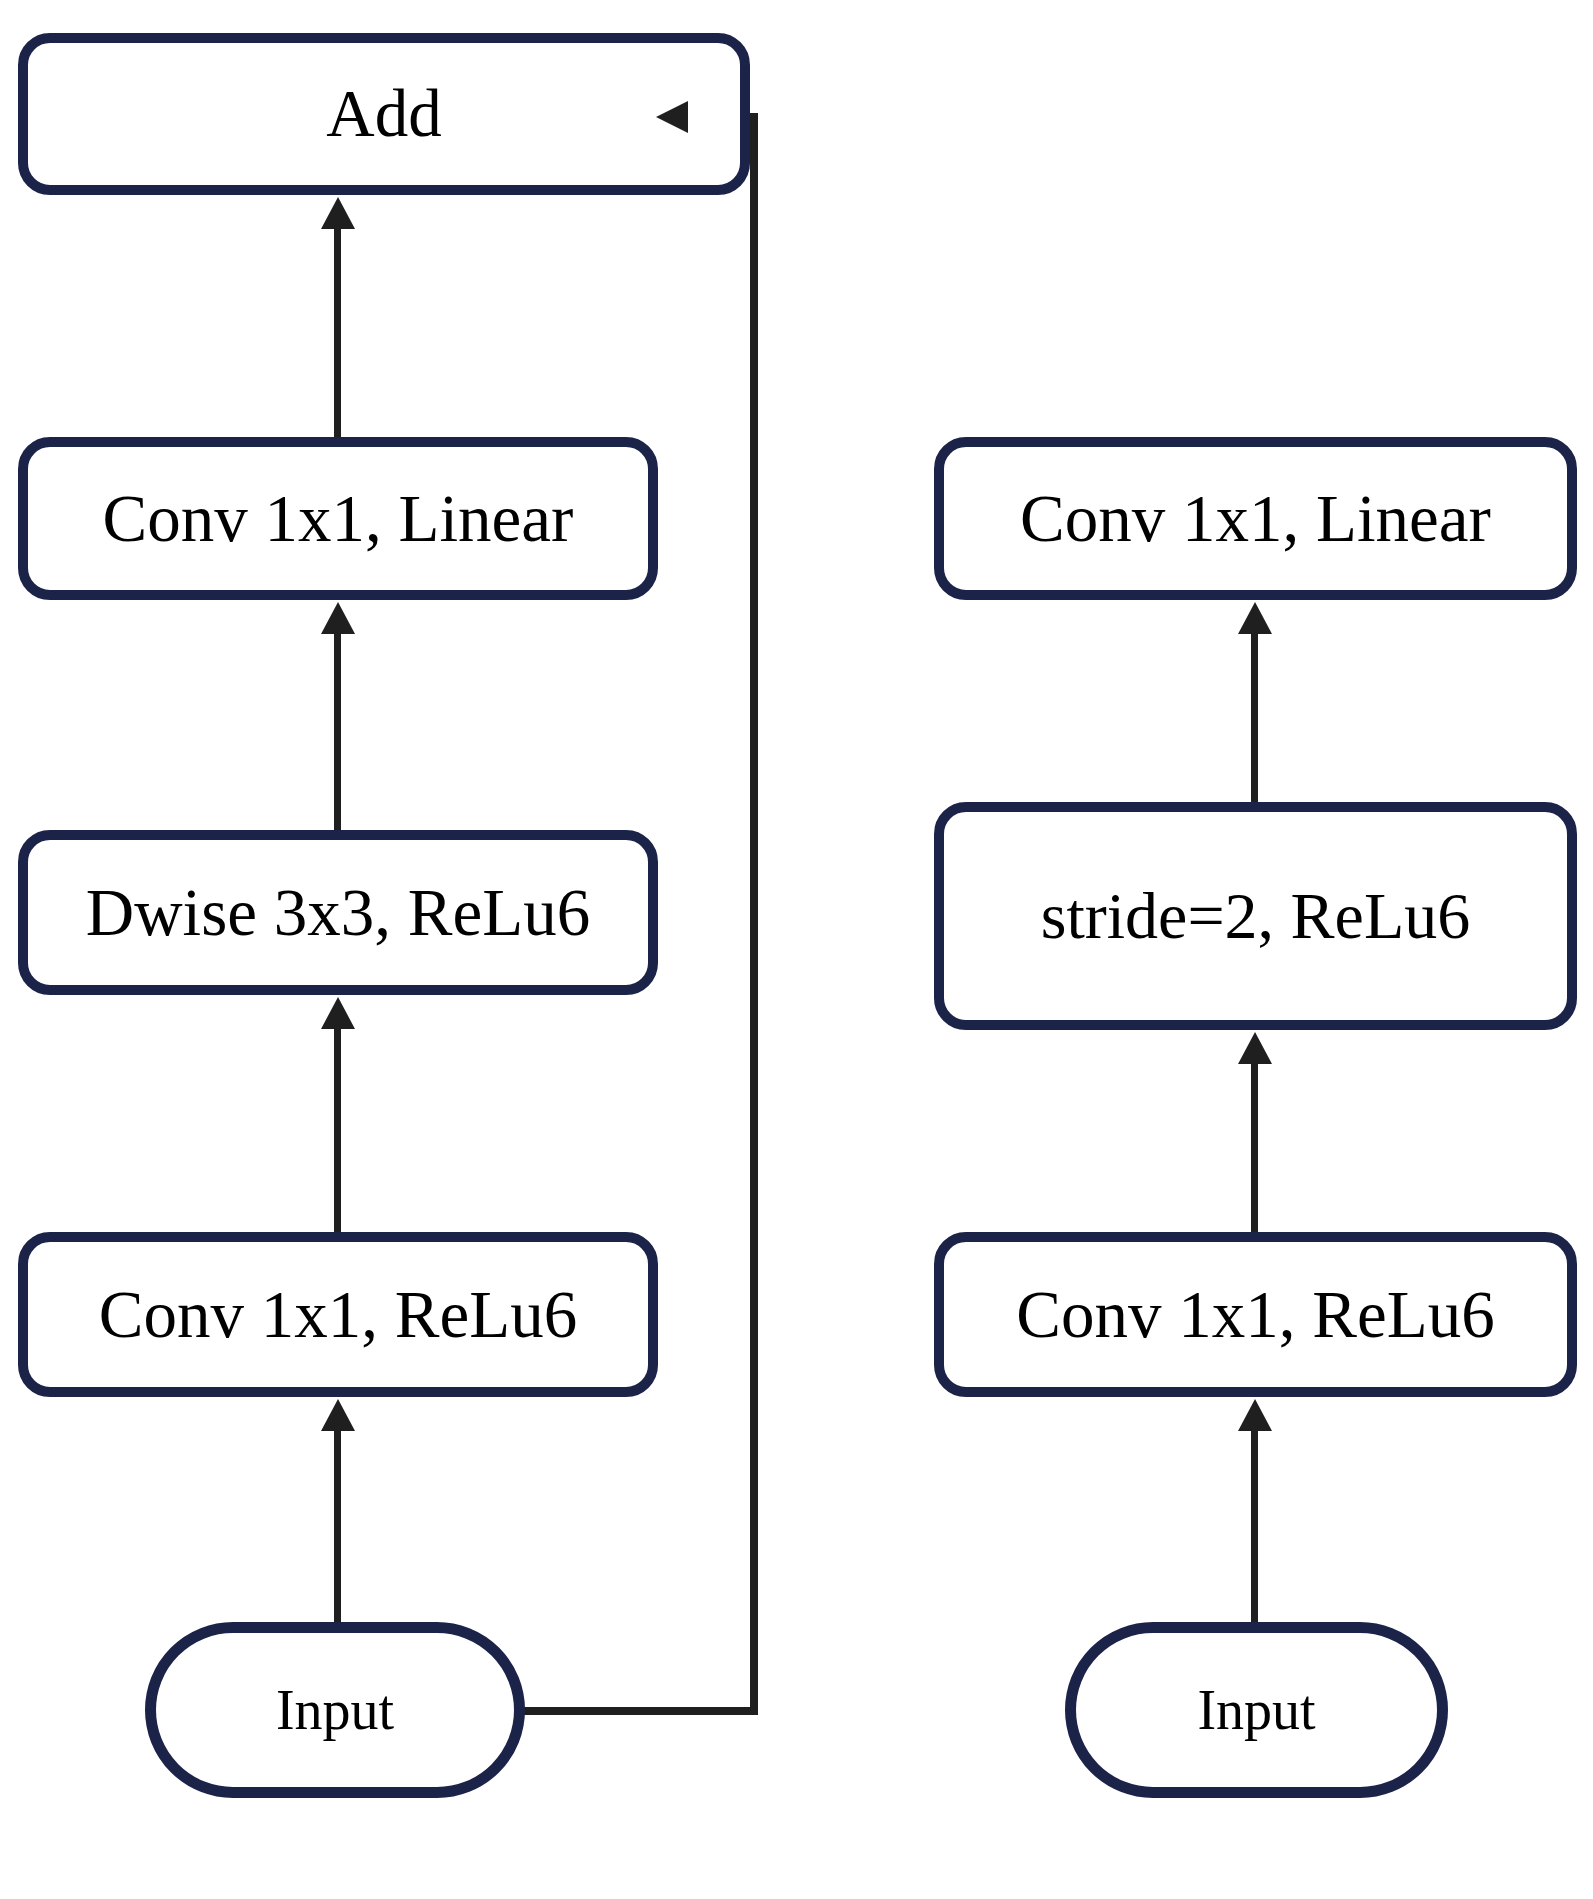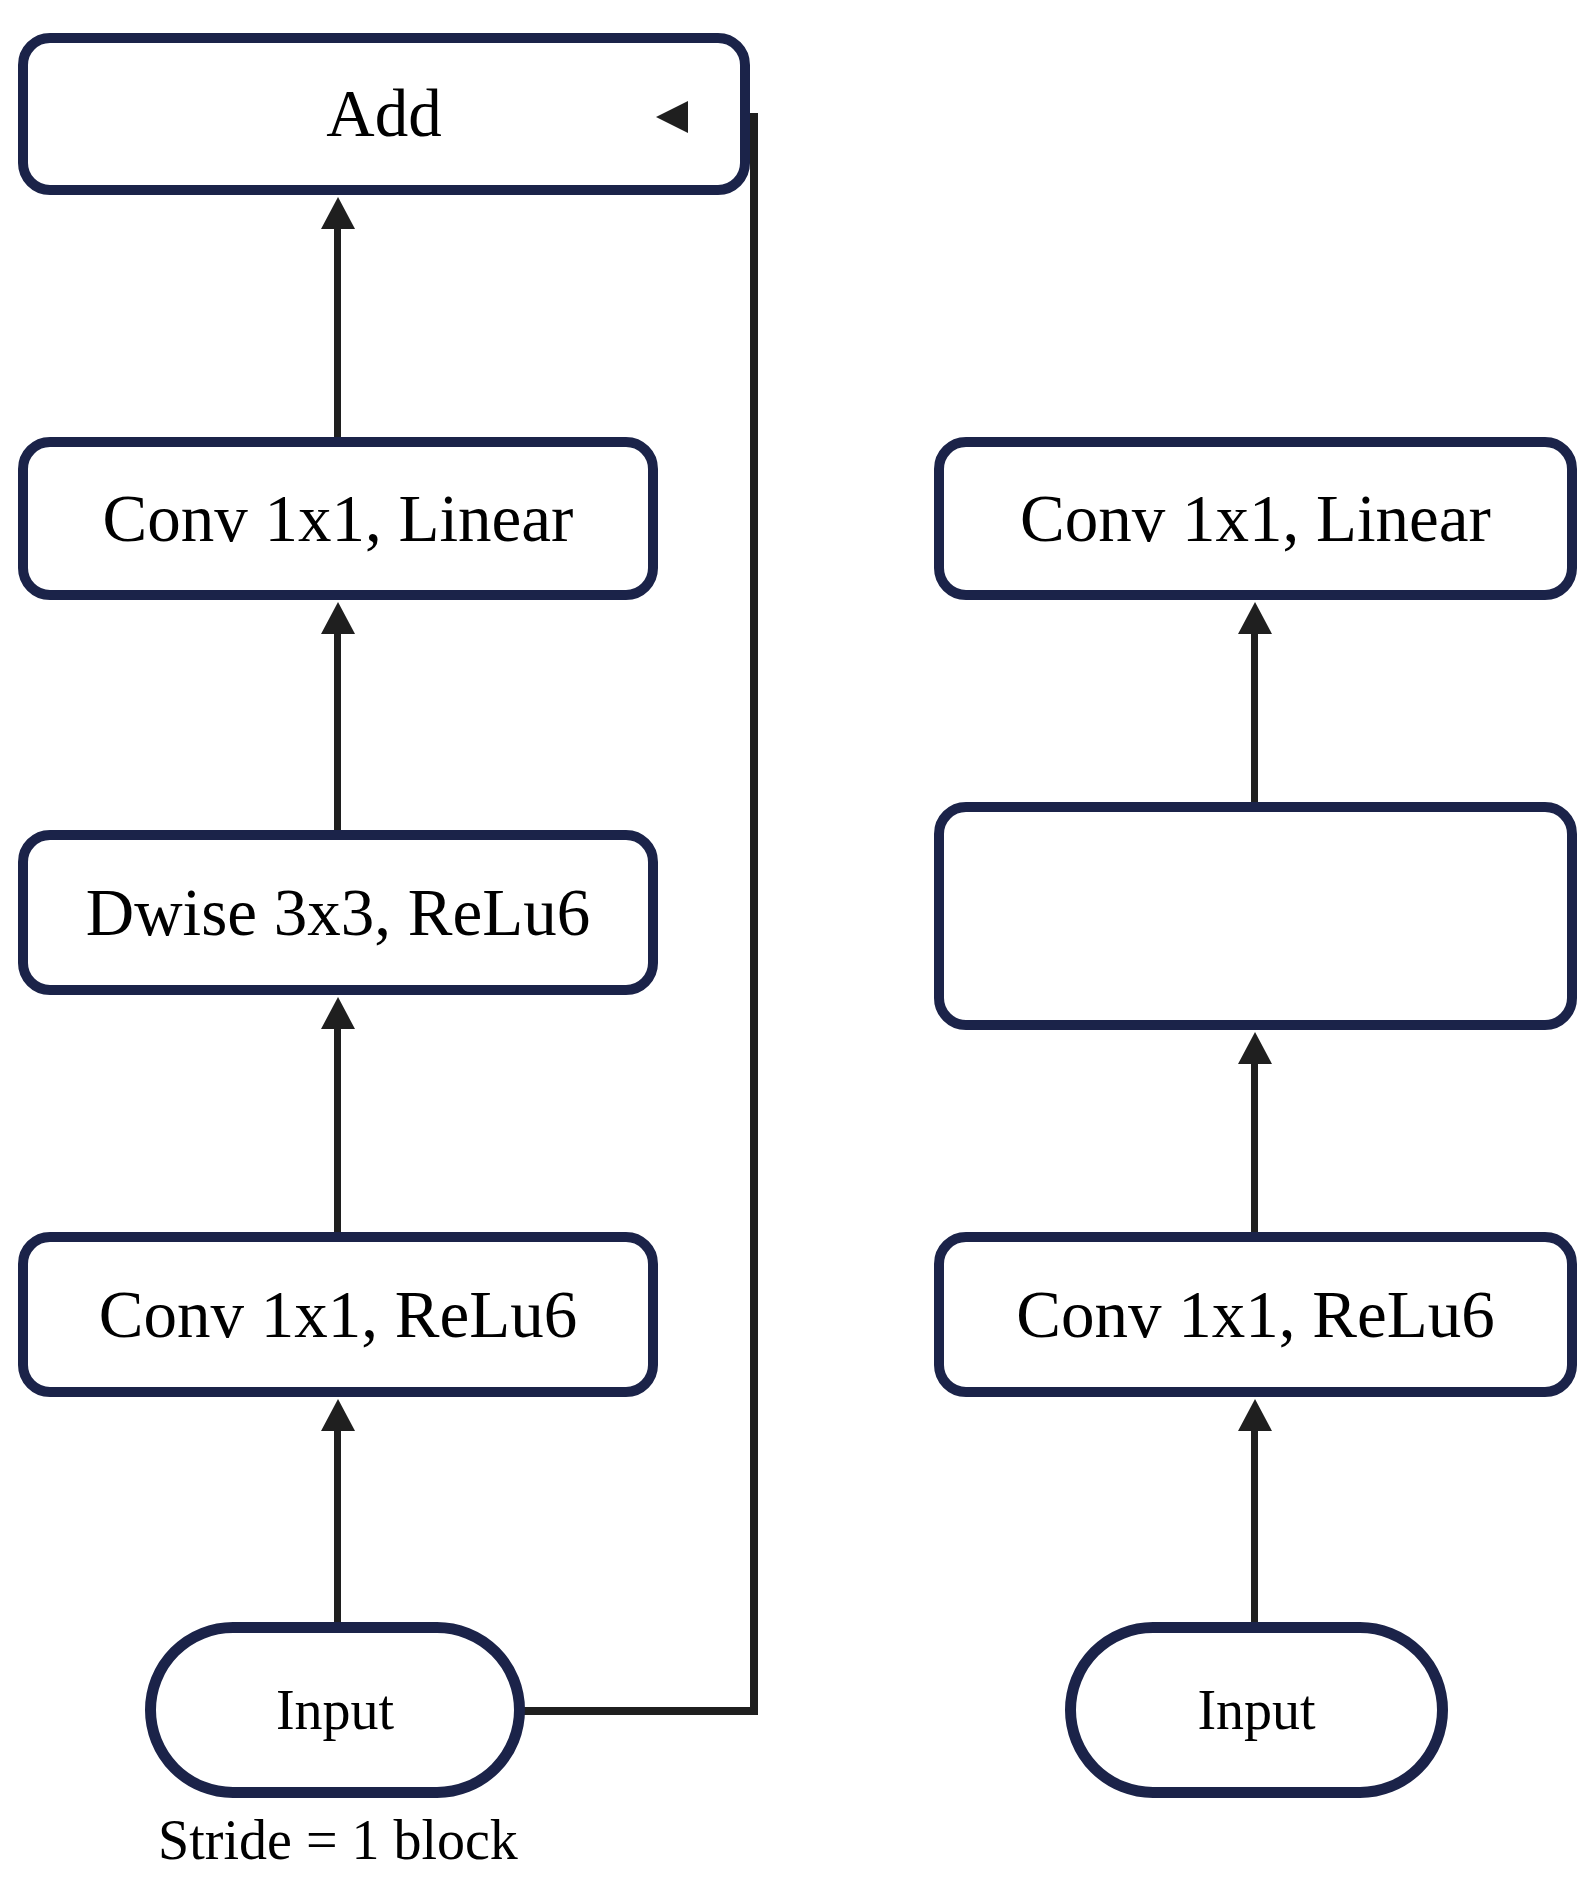--- a/index.html
+++ b/index.html
@@ -97,21 +97,20 @@
   </div>
 
   <div class="node" style="left:18px;top:1232px;width:640px;height:165px;">
     <span>Conv 1x1, ReLu6</span>
   </div>
 
   <div class="node stadium" style="left:145px;top:1622px;width:380px;height:176px;">
     <span>Input</span>
   </div>
 
-  <div class="caption" style="left:18px;top:1808px;width:640px;">Stride = 1 block</div>
 
   <div class="arrow-up" style="left:321px;top:197px;"></div>
   <div class="stem" style="left:334px;top:225px;height:212px;"></div>
 
   <div class="arrow-up" style="left:321px;top:602px;"></div>
   <div class="stem" style="left:334px;top:630px;height:200px;"></div>
 
   <div class="arrow-up" style="left:321px;top:997px;"></div>
   <div class="stem" style="left:334px;top:1025px;height:207px;"></div>
 
@@ -122,20 +121,21 @@
   <div class="vline" style="left:750px;top:113px;height:1602px;"></div>
   <div class="hline" style="left:686px;top:113px;width:72px;"></div>
   <div class="arrow-left" style="left:656px;top:101px;"></div>
 
   <div class="node" style="left:934px;top:437px;width:643px;height:163px;">
     <span>Conv 1x1, Linear</span>
   </div>
 
   <div class="node two-line" style="left:934px;top:802px;width:643px;height:228px;">
     <span>
+      <span style="display:block;">stride=2, ReLu6</span>
     </span>
   </div>
 
   <div class="node" style="left:934px;top:1232px;width:643px;height:165px;">
     <span>Conv 1x1, ReLu6</span>
   </div>
 
   <div class="node stadium" style="left:1065px;top:1622px;width:383px;height:176px;">
     <span>Input</span>
   </div>

